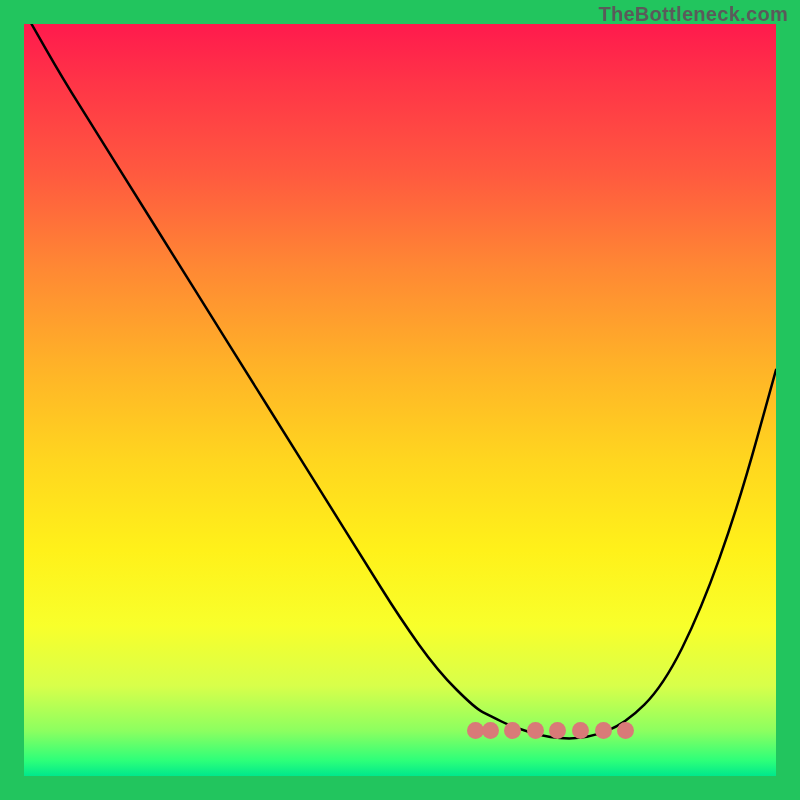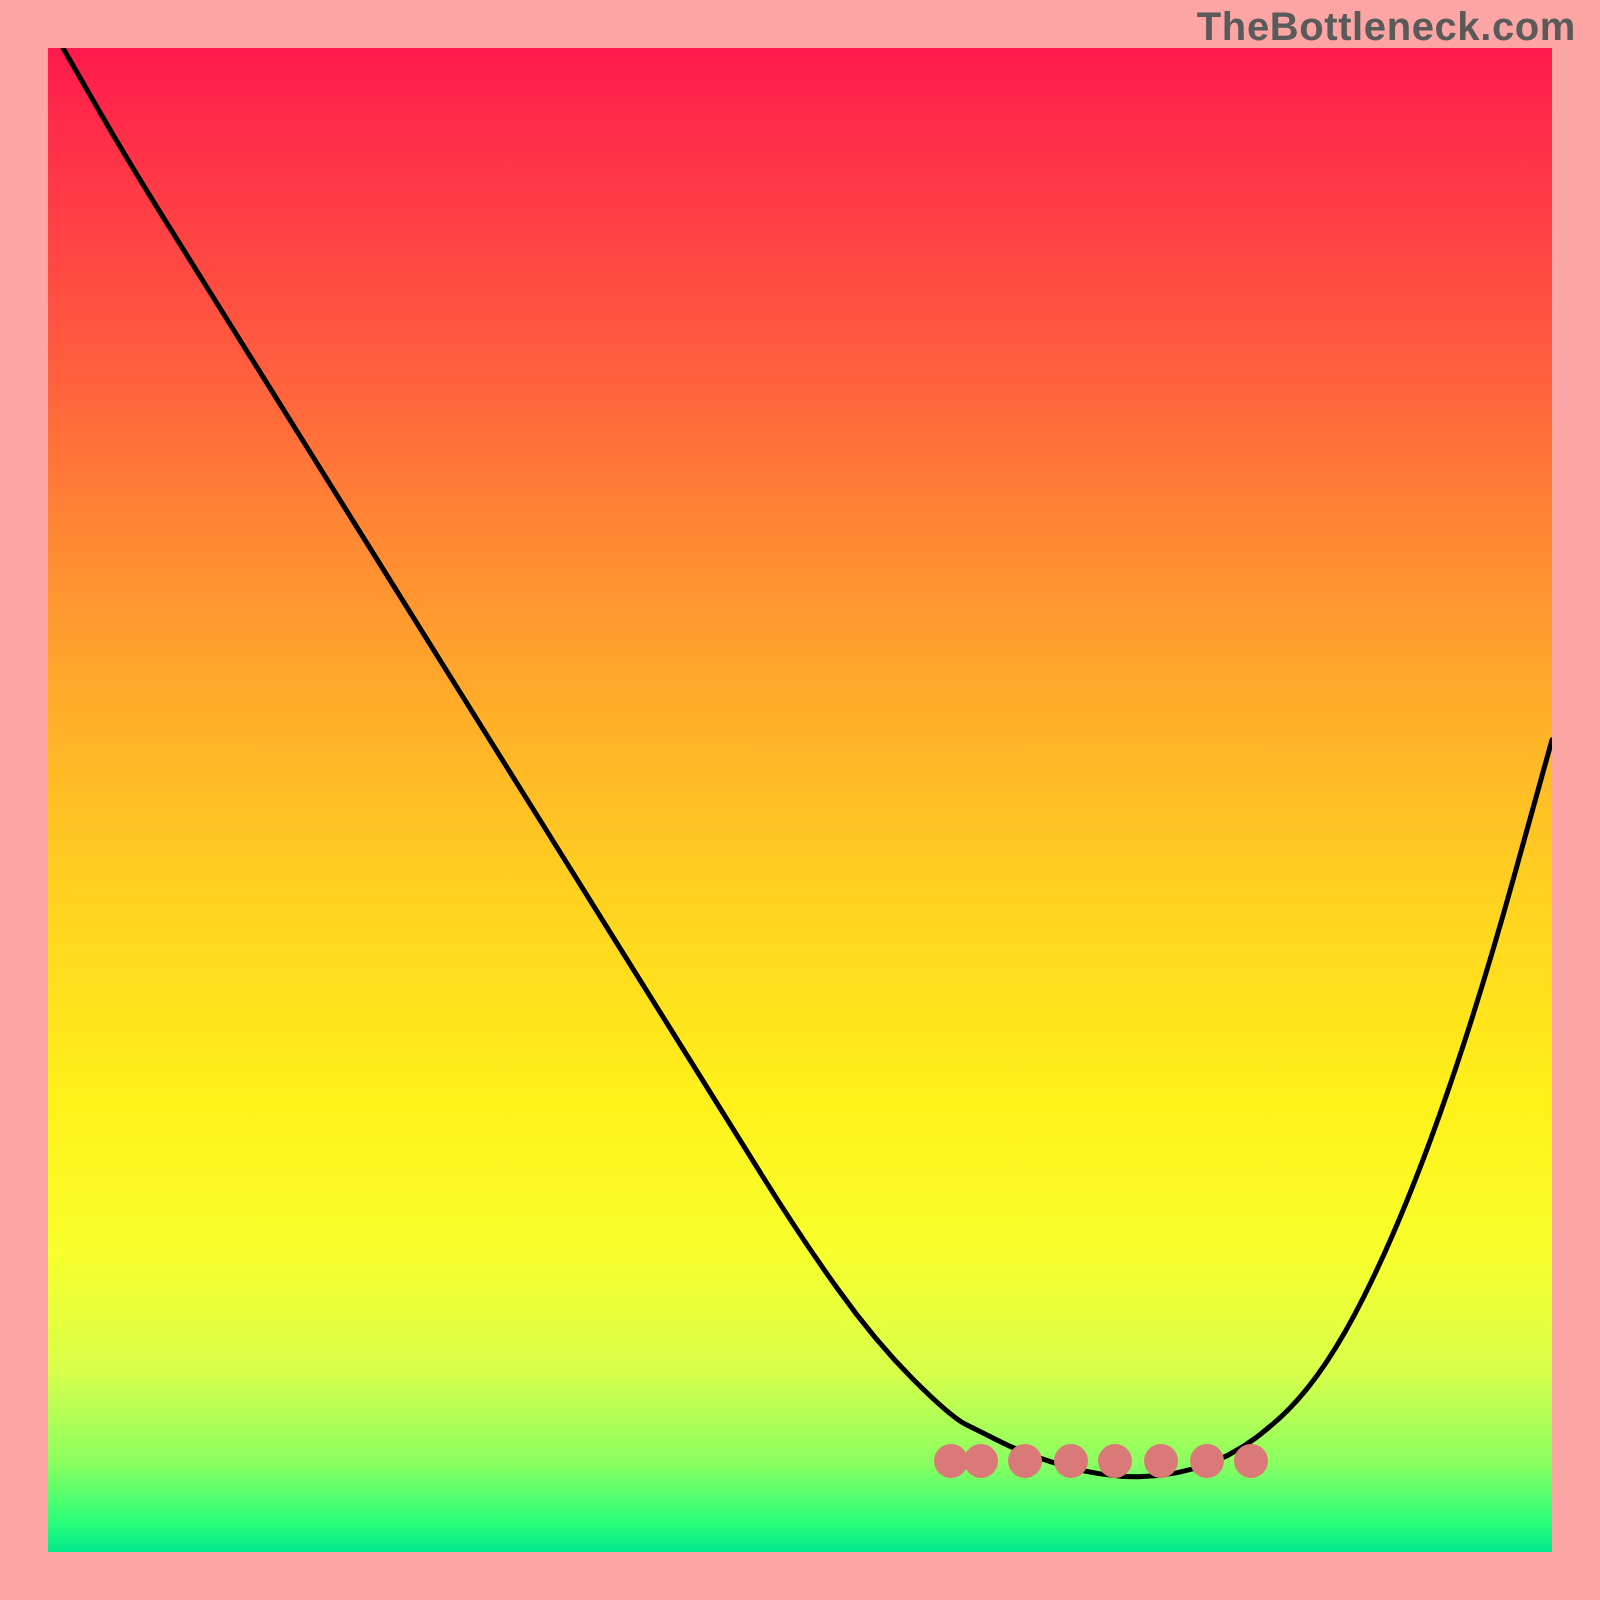--- a/index.html
+++ b/index.html
@@ -7,21 +7,21 @@
     padding: 0;
     width: 800px;
     height: 800px;
     background: #000;
     overflow: hidden;
   }
   .outer {
     position: relative;
     width: 800px;
     height: 800px;
-    background: #fca5a5;
+    background: #22c55e;
   }
   .plot {
     position: absolute;
     left: 24px;
     top: 24px;
     width: 752px;
     height: 752px;
     overflow: hidden;
   }
   .gradient {

